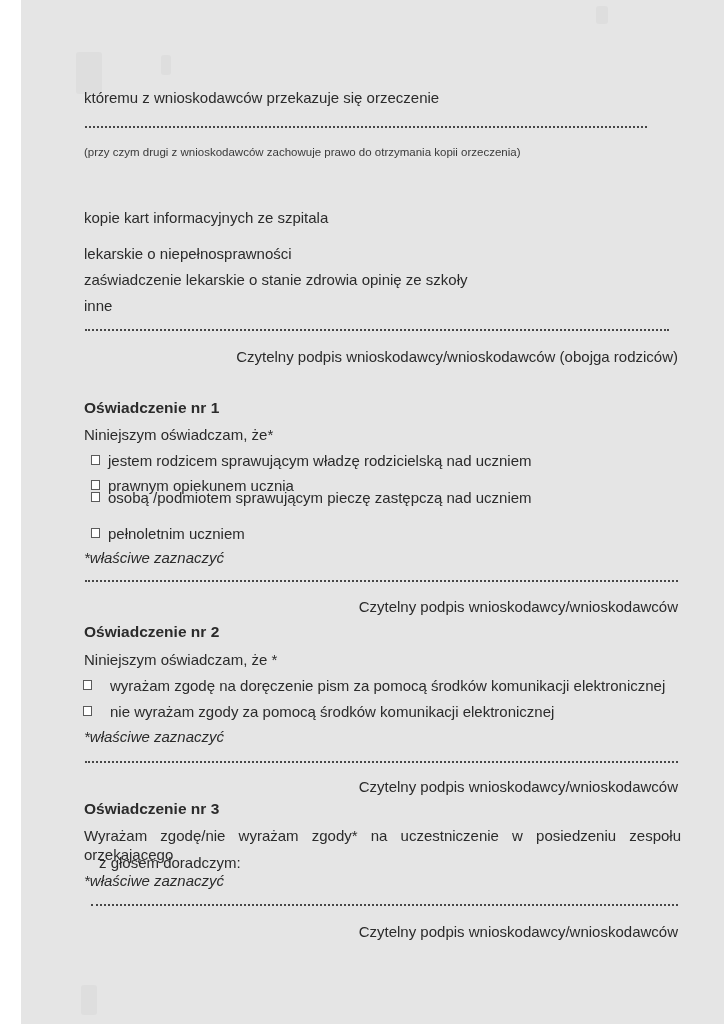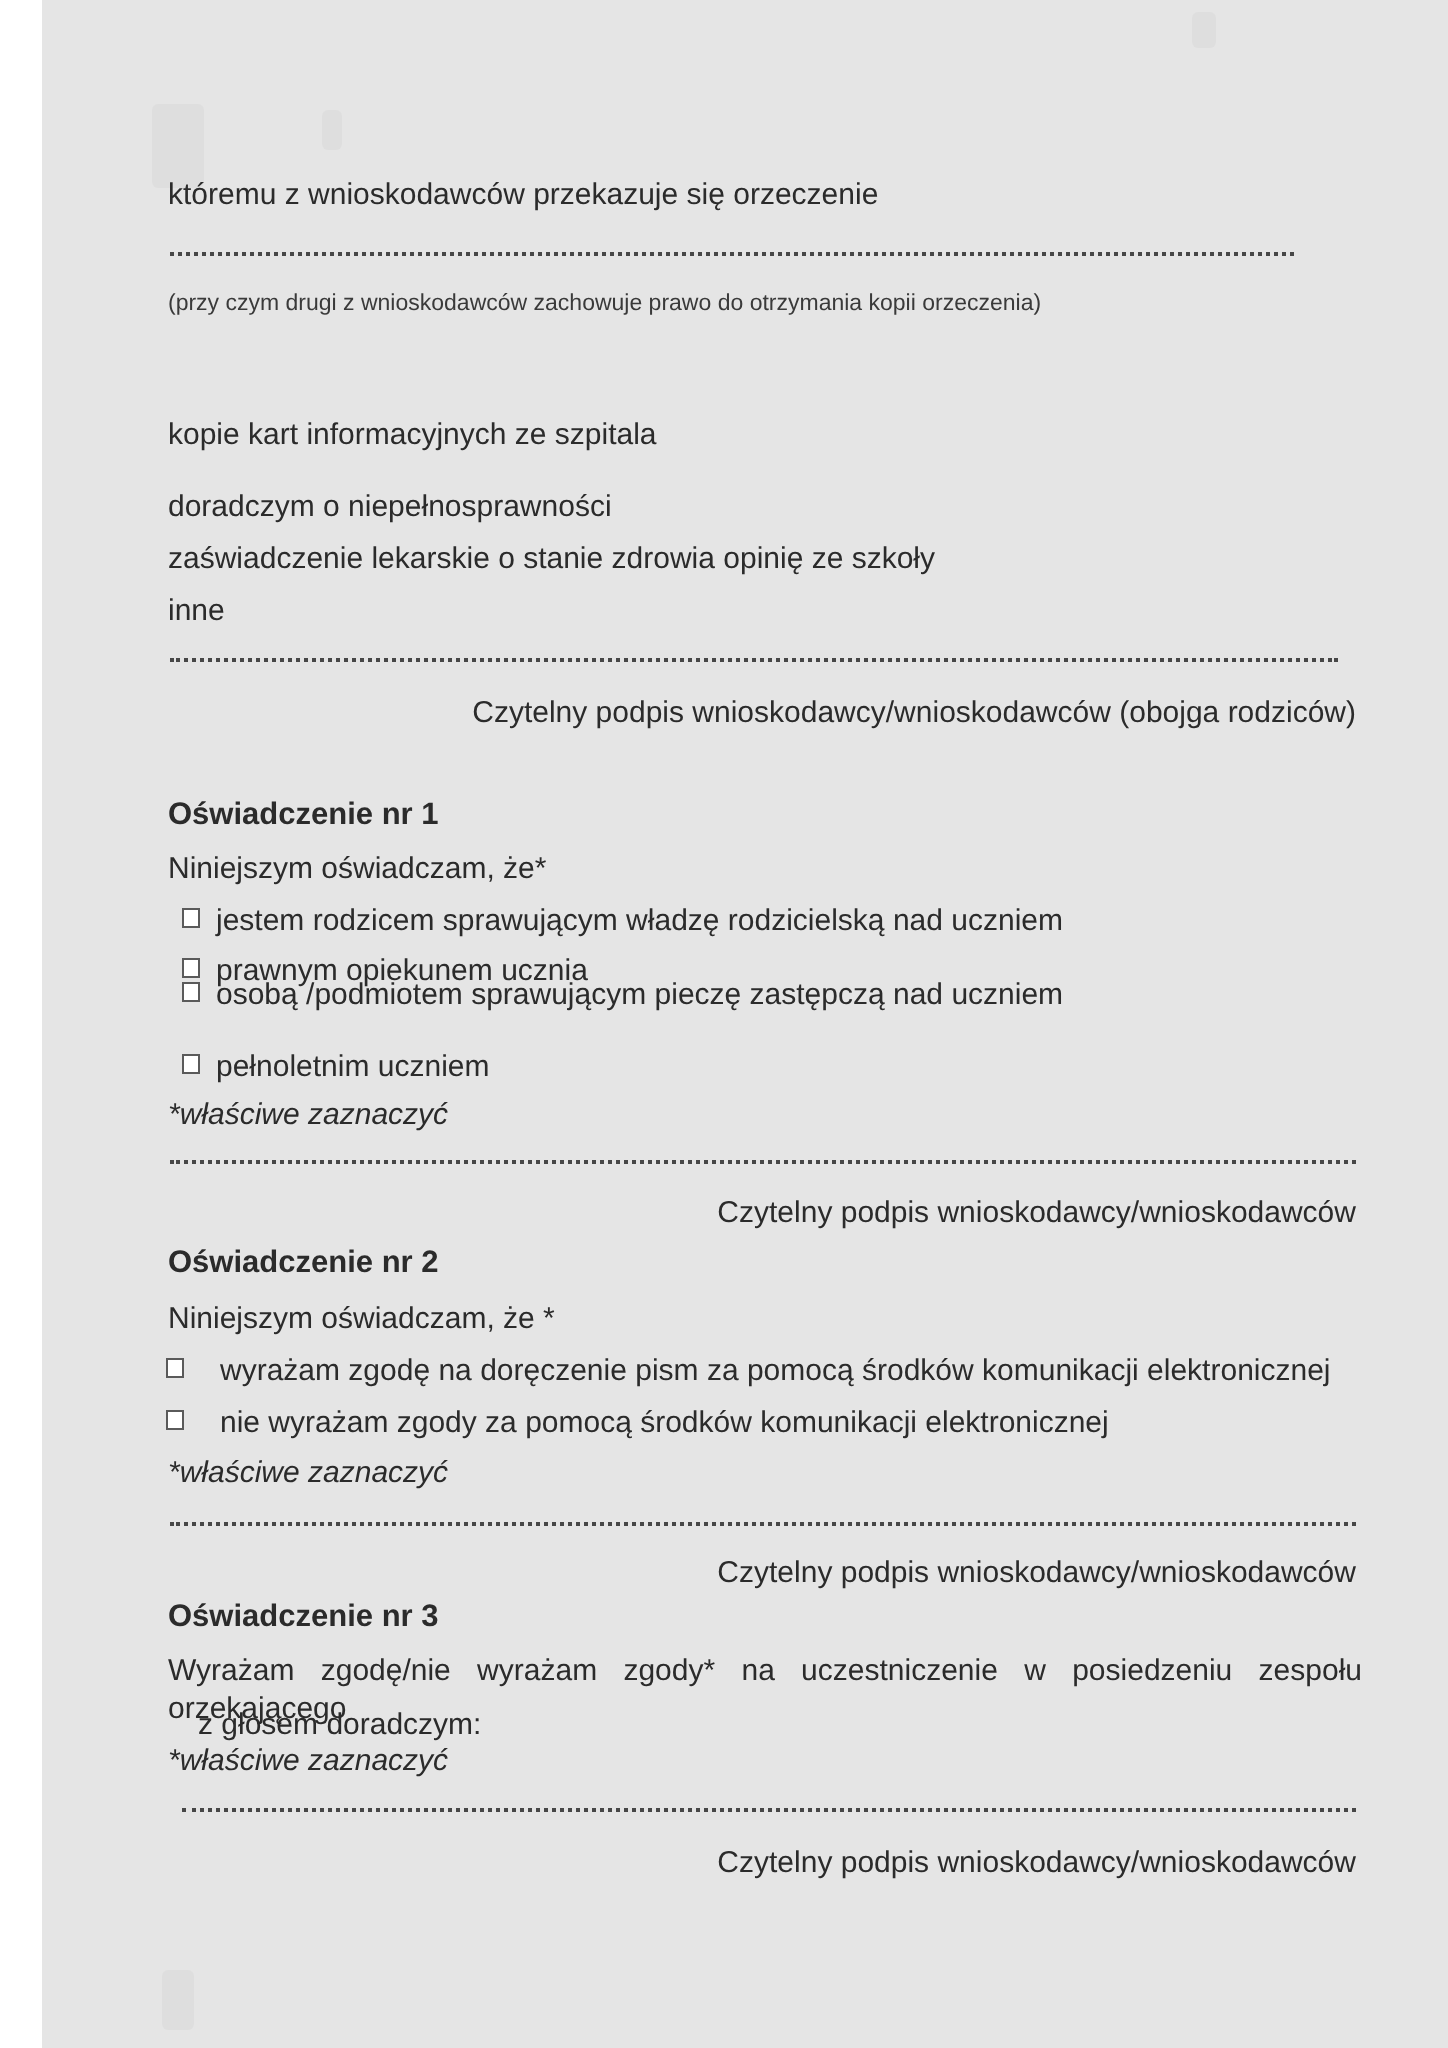--- a/index.html
+++ b/index.html
@@ -34,21 +34,21 @@
   <div class="smudge" style="left:55px;top:52px;width:26px;height:42px;"></div>
   <div class="smudge" style="left:140px;top:55px;width:10px;height:20px;"></div>
   <div class="smudge" style="left:575px;top:6px;width:12px;height:18px;"></div>
   <div class="smudge" style="left:60px;top:985px;width:16px;height:30px;"></div>
 
   <div class="t" style="left:63px;top:88px;">któremu z wnioskodawców przekazuje się orzeczenie</div>
   <div class="dots" style="left:64px;top:118px;width:562px;"></div>
   <div class="t small" style="left:63px;top:143px;">(przy czym drugi z wnioskodawców zachowuje prawo do otrzymania kopii orzeczenia)</div>
 
   <div class="t" style="left:63px;top:208px;text-align:right;">kopie kart informacyjnych ze szpitala</div>
-  <div class="t" style="left:63px;top:244px;">doradczym o niepełnosprawności</div>
+  <div class="t" style="left:63px;top:244px;">lekarskie o niepełnosprawności</div>
   <div class="t" style="left:63px;top:270px;">zaświadczenie lekarskie o stanie zdrowia opinię ze szkoły</div>
   <div class="t" style="left:63px;top:296px;">inne</div>
   <div class="dots" style="left:64px;top:321px;width:584px;"></div>
   <div class="sig" style="top:347px;">Czytelny podpis wnioskodawcy/wnioskodawców (obojga rodziców)</div>
 
   <div class="t bold" style="left:63px;top:398px;">Oświadczenie nr 1</div>
   <div class="t" style="left:63px;top:425px;">Niniejszym oświadczam, że*</div>
   <div class="opt opt-s1" style="left:70px;top:451px;">
     <span class="cb"></span><span>jestem rodzicem sprawującym władzę rodzicielską nad uczniem</span>
   </div>

